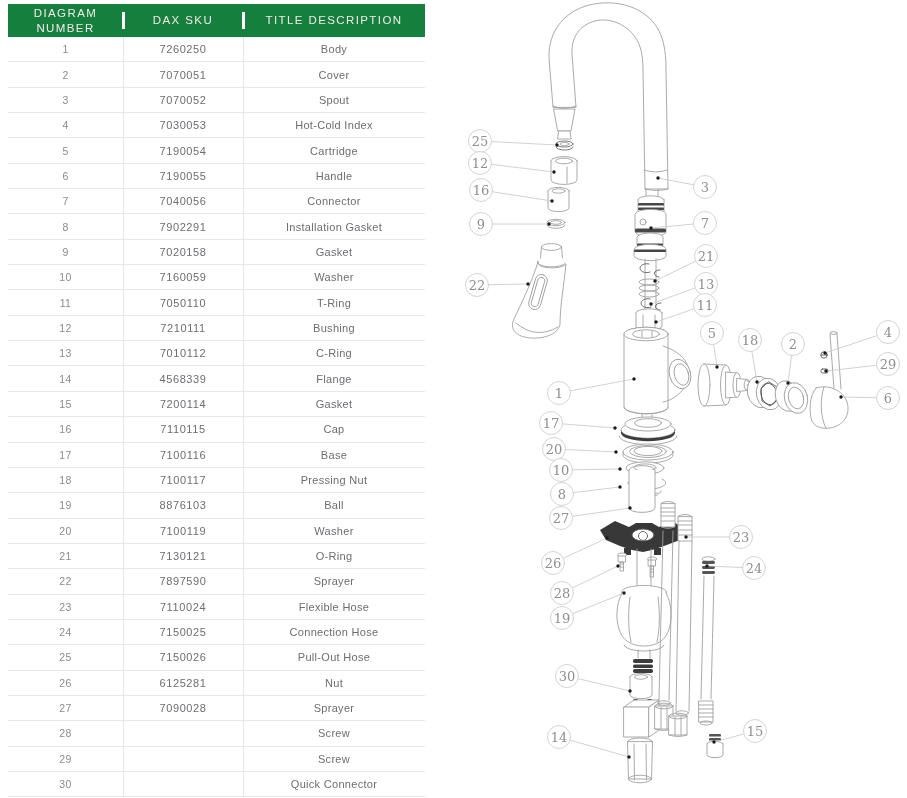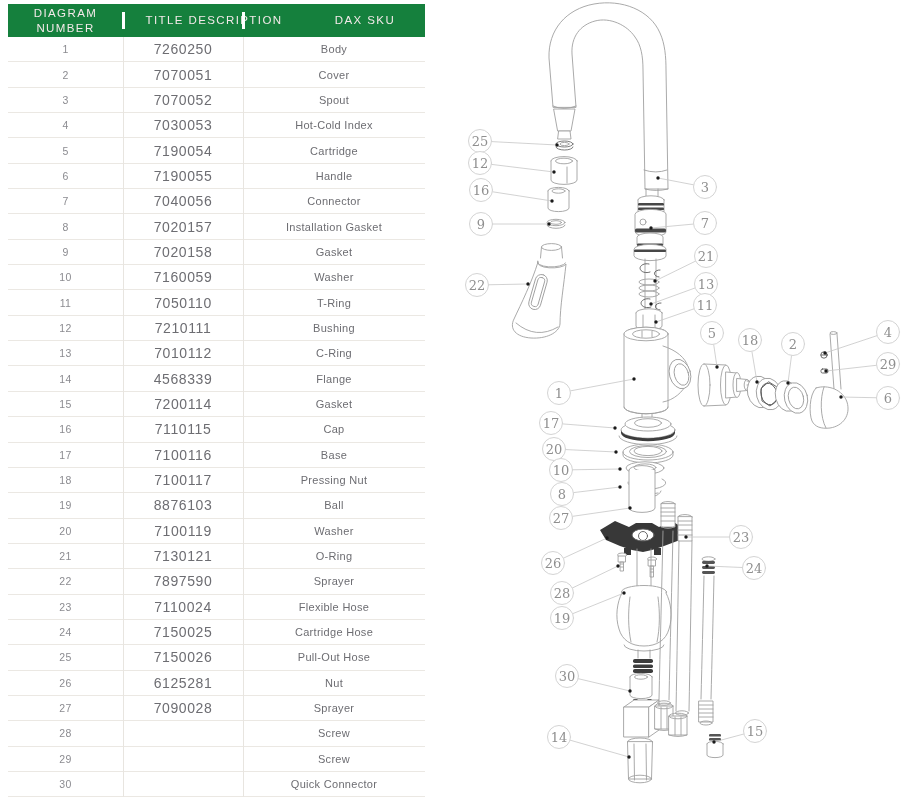--- a/index.html
+++ b/index.html
@@ -17,36 +17,36 @@
   .hdiv{position:absolute;top:8px;width:2.5px;height:17px;background:#ffffff;}
   .d1{left:114px;}
   .d2{left:234px;}
   .tbody{position:relative;}
   .vline{position:absolute;top:0;bottom:0;width:1px;background:#e8e5e0;}
   .v1{left:115px;}
   .v2{left:235px;}
   .trow{display:flex;height:25.35px;box-sizing:border-box;border-bottom:1px solid #ebe8e3;
         align-items:center;text-align:center;color:#74747a;font-size:11px;letter-spacing:.3px;}
   .c1{width:115px;color:#8b8b90;font-size:10.5px;}
-  .c2{width:120px;color:#6d6d72;font-size:14px;letter-spacing:.6px;}
+  .c2{width:120px;color:#6d6d72;font-size:11px;letter-spacing:.6px;}
   .c3{flex:1;color:#6d6d72;}
   
   svg.diagram{position:absolute;left:0;top:0;}
   .callout-num{font-family:"DejaVu Serif",serif;font-size:13px;fill:#8f8f8f;}
 </style>
 </head>
 <body>
 
 <div class="page">
 
   <div class="table">
     <div class="thead">
       <div class="hcell h1">DIAGRAM NUMBER</div>
+      <div class="hcell h2">DAX SKU</div>
       <div class="hcell h3">TITLE DESCRIPTION</div>
-      <div class="hcell h2">DAX SKU</div>
       <div class="hdiv d1"></div>
       <div class="hdiv d2"></div>
     </div>
     <div class="tbody" id="tbody">
       <div class="vline v1"></div>
       <div class="vline v2"></div>
 
     <div class="trow">
       <div class="c1">1</div>
       <div class="c2">7260250</div>
@@ -84,21 +84,21 @@
     </div>
 
     <div class="trow">
       <div class="c1">7</div>
       <div class="c2">7040056</div>
       <div class="c3">Connector</div>
     </div>
 
     <div class="trow">
       <div class="c1">8</div>
-      <div class="c2">7020157</div>
+      <div class="c2">7902291</div>
       <div class="c3">Installation Gasket</div>
     </div>
 
     <div class="trow">
       <div class="c1">9</div>
       <div class="c2">7020158</div>
       <div class="c3">Gasket</div>
     </div>
 
     <div class="trow">
@@ -181,21 +181,21 @@
 
     <div class="trow">
       <div class="c1">23</div>
       <div class="c2">7110024</div>
       <div class="c3">Flexible Hose</div>
     </div>
 
     <div class="trow">
       <div class="c1">24</div>
       <div class="c2">7150025</div>
-      <div class="c3">Cartridge Hose</div>
+      <div class="c3">Connection Hose</div>
     </div>
 
     <div class="trow">
       <div class="c1">25</div>
       <div class="c2">7150026</div>
       <div class="c3">Pull-Out Hose</div>
     </div>
 
     <div class="trow">
       <div class="c1">26</div>

